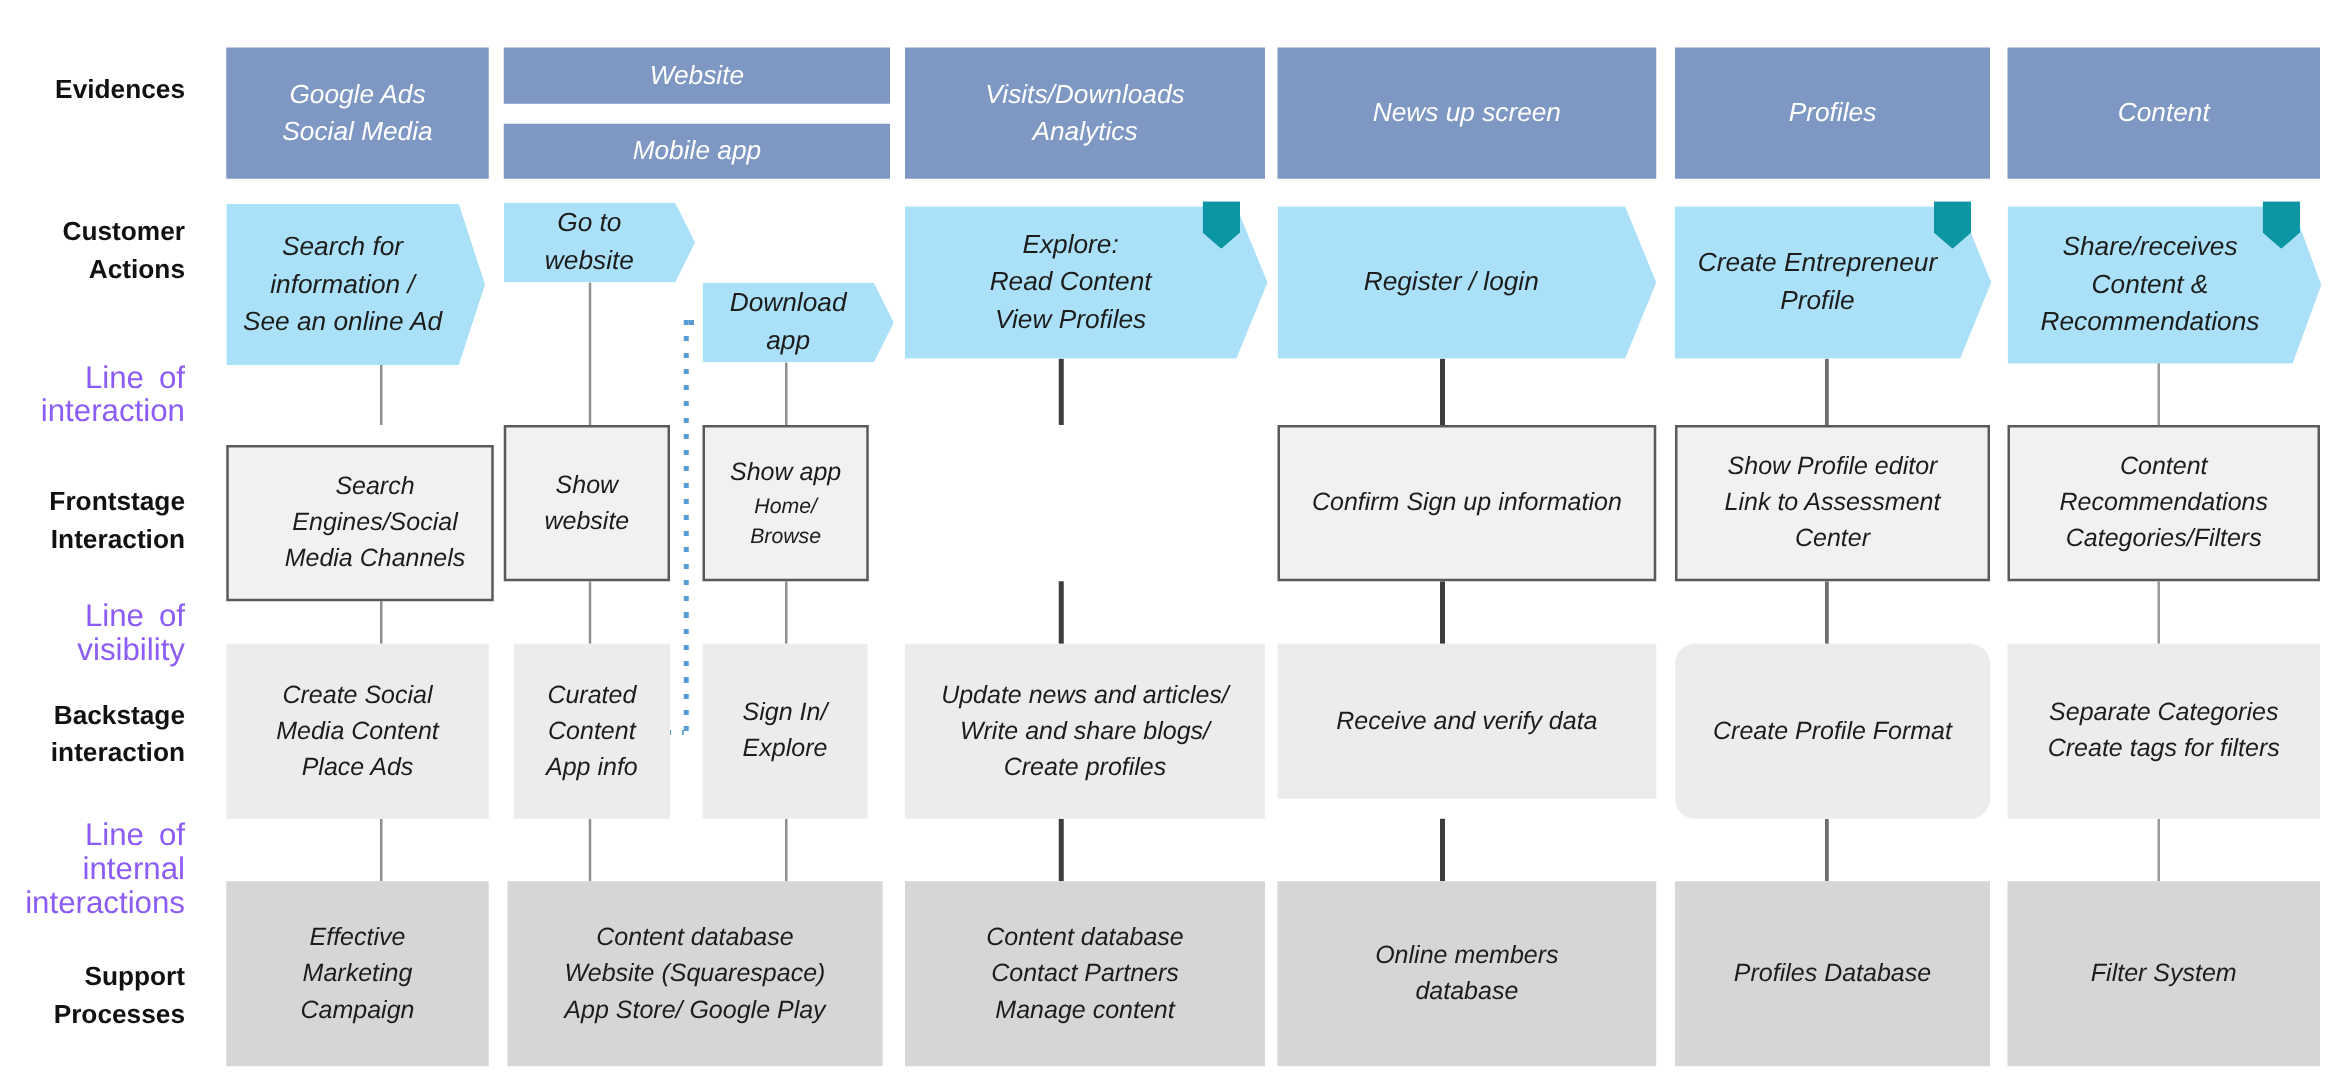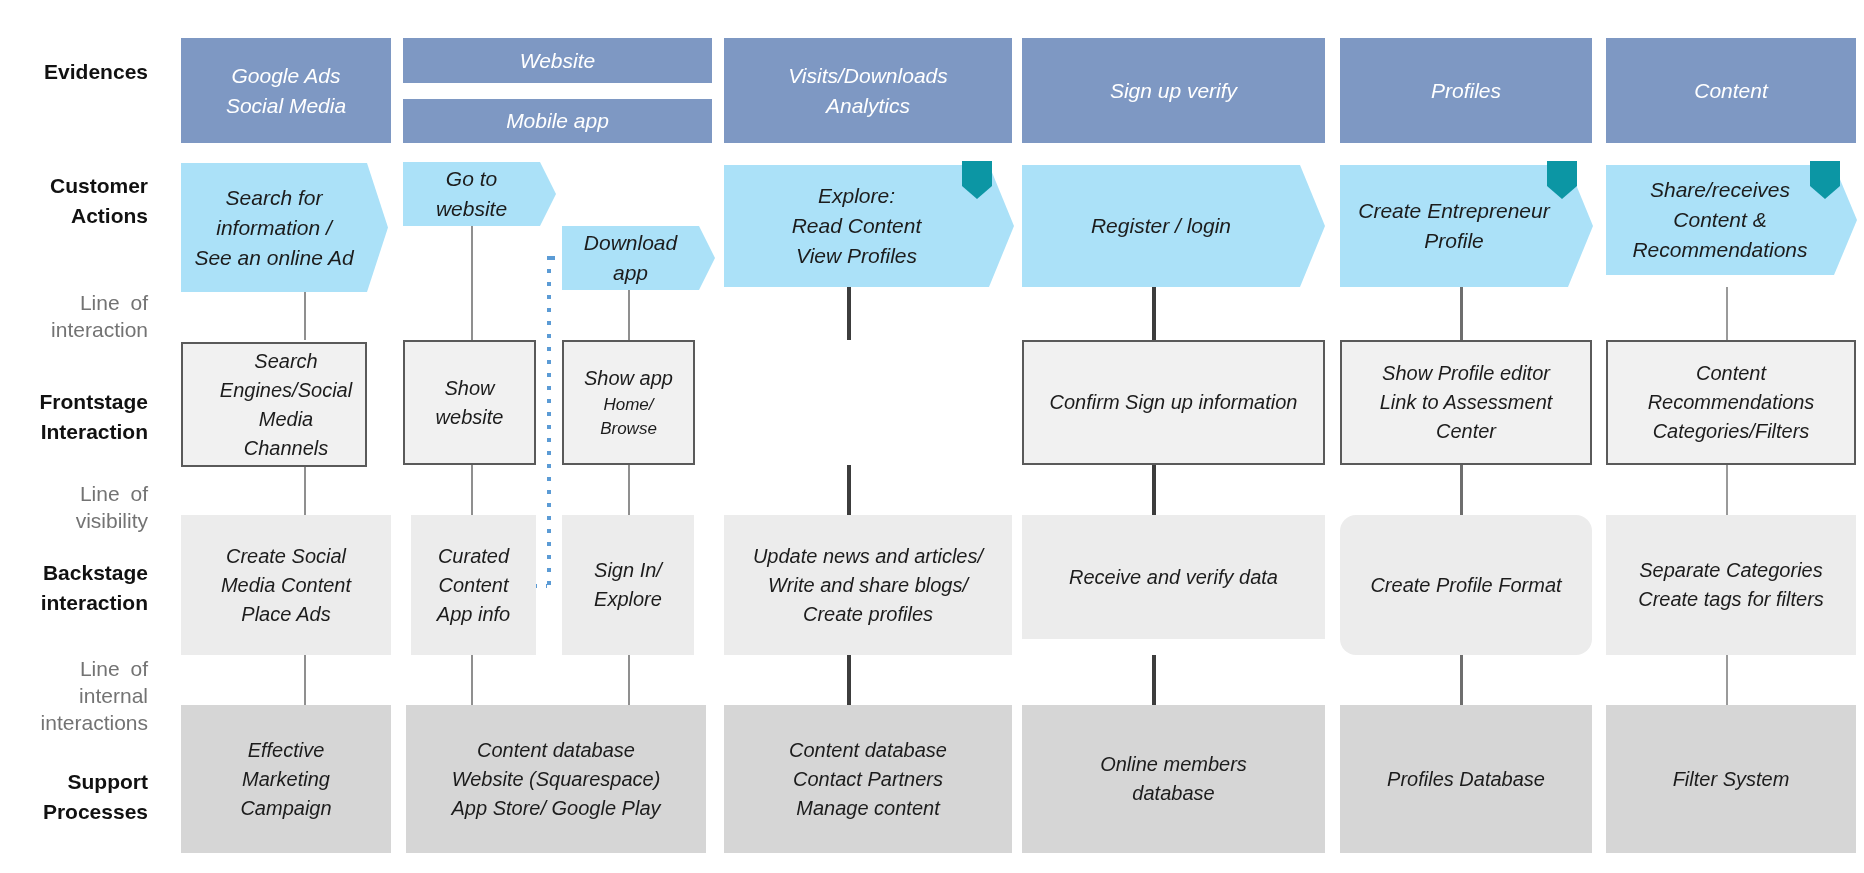--- a/index.html
+++ b/index.html
@@ -14,21 +14,21 @@
   }
   
   .lbl {
     position: absolute;
     left: 0;
     width: 148px;
     text-align: right;
     white-space: pre-line;
   }
   .lbl.bold { font-weight: bold; font-size: 21px; line-height: 30px; color: #111111; }
-  .lbl.gray { font-weight: normal; font-size: 21px; line-height: 27px; color: #737373; word-spacing: 5px; }
+  .lbl.gray { font-weight: normal; font-size: 25px; line-height: 27px; color: #8b5cf6; word-spacing: 5px; }
 
   
   .hdr {
     position: absolute;
     background: #7E98C3;
     color: #ffffff;
     font-style: italic;
     font-size: 21px;
     line-height: 30px;
     display: flex; align-items: center; justify-content: center;
@@ -106,21 +106,21 @@
 interactions</div>
   <div class="lbl bold" style="top:767px;">Support
 Processes</div>
 
   <div class="hdr" style="left:181px; top:38px; width:210px; height:105px;">Google Ads
 Social Media</div>
   <div class="hdr" style="left:403px; top:38px; width:309px; height:45px;">Website</div>
   <div class="hdr" style="left:403px; top:99px; width:309px; height:44px;">Mobile app</div>
   <div class="hdr" style="left:724px; top:38px; width:288px; height:105px;">Visits/Downloads
 Analytics</div>
-  <div class="hdr" style="left:1022px; top:38px; width:303px; height:105px;">Sign up verify</div>
+  <div class="hdr" style="left:1022px; top:38px; width:303px; height:105px;">News up screen</div>
   <div class="hdr" style="left:1340px; top:38px; width:252px; height:105px;">Profiles</div>
   <div class="hdr" style="left:1606px; top:38px; width:250px; height:105px;">Content</div>
 
   <div class="conn" style="left:304px; top:292px; width:2px; height:48px; background:#8f8f8f;"></div>
   <div class="conn" style="left:304px; top:465px; width:2px; height:50px; background:#8f8f8f;"></div>
   <div class="conn" style="left:304px; top:655px; width:2px; height:50px; background:#8f8f8f;"></div>
 
   <div class="conn" style="left:471px; top:226px; width:2px; height:114px; background:#8f8f8f;"></div>
   <div class="conn" style="left:471px; top:465px; width:2px; height:50px; background:#8f8f8f;"></div>
   <div class="conn" style="left:471px; top:655px; width:2px; height:50px; background:#8f8f8f;"></div>
@@ -155,29 +155,29 @@
   <div class="arrow" style="left:403px; top:162px; width:153px; height:64px; padding-right:16px; clip-path:polygon(0 0, calc(100% - 16px) 0, 100% 50%, calc(100% - 16px) 100%, 0 100%);text-align:center;">Go to
 website</div>
   <div class="arrow" style="left:562px; top:226px; width:153px; height:64px; padding-right:16px; clip-path:polygon(0 0, calc(100% - 16px) 0, 100% 50%, calc(100% - 16px) 100%, 0 100%);">Download
 app</div>
   <div class="arrow" style="left:724px; top:165px; width:290px; height:122px; padding-right:25px; clip-path:polygon(0 0, calc(100% - 25px) 0, 100% 50%, calc(100% - 25px) 100%, 0 100%);">Explore:
 Read Content
 View Profiles</div>
   <div class="arrow" style="left:1022px; top:165px; width:303px; height:122px; padding-right:25px; clip-path:polygon(0 0, calc(100% - 25px) 0, 100% 50%, calc(100% - 25px) 100%, 0 100%);">Register / login</div>
   <div class="arrow" style="left:1340px; top:165px; width:253px; height:122px; padding-right:25px; clip-path:polygon(0 0, calc(100% - 25px) 0, 100% 50%, calc(100% - 25px) 100%, 0 100%);">Create Entrepreneur
 Profile</div>
-  <div class="arrow" style="left:1606px; top:165px; width:251px; height:110px; padding-right:23px; clip-path:polygon(0 0, calc(100% - 23px) 0, 100% 50%, calc(100% - 23px) 100%, 0 100%);">Share/receives
+  <div class="arrow" style="left:1606px; top:165px; width:251px; height:126px; padding-right:23px; clip-path:polygon(0 0, calc(100% - 23px) 0, 100% 50%, calc(100% - 23px) 100%, 0 100%);">Share/receives
 Content &amp;
 Recommendations</div>
 
   <div class="flag" style="left:962px;  top:161px;"></div>
   <div class="flag" style="left:1547px; top:161px;"></div>
   <div class="flag" style="left:1810px; top:161px;"></div>
 
-  <div class="bx bf" style="left:181px; top:342px; width:186px; height:125px;padding-left:32px;">Search
+  <div class="bx bf" style="left:181px; top:356px; width:214px; height:125px;padding-left:32px;">Search
 Engines/Social
 Media Channels</div>
   <div class="bx bf" style="left:403px; top:340px; width:133px; height:125px;">Show
 website</div>
   <div class="bx bf" style="left:562px; top:340px; width:133px; height:125px;">
     <span>Show app</span>
     <span class="sub-small">Home/
 Browse</span>
   </div>
   <div class="bx bf" style="left:1022px; top:340px; width:303px; height:125px;">Confirm Sign up information</div>

